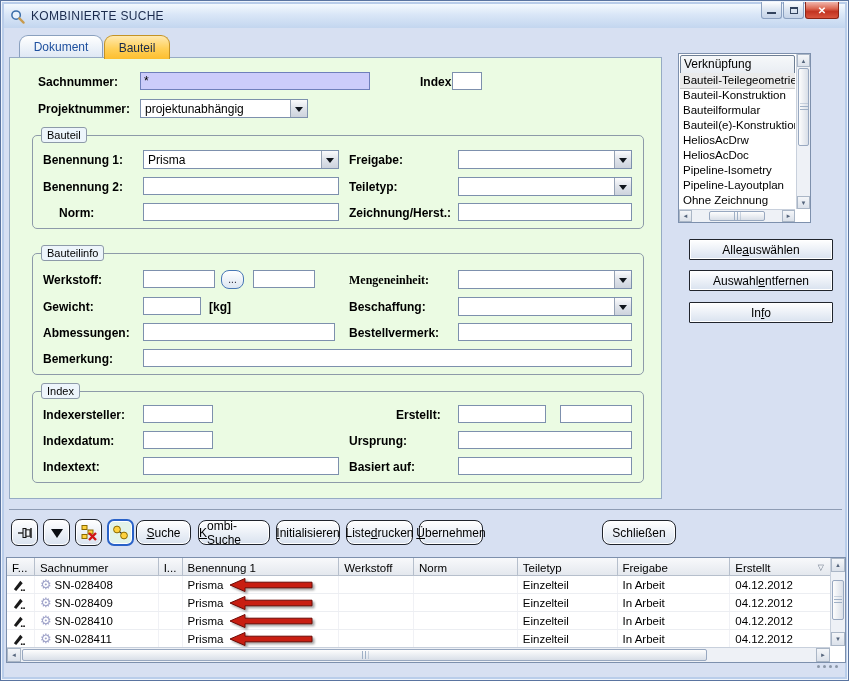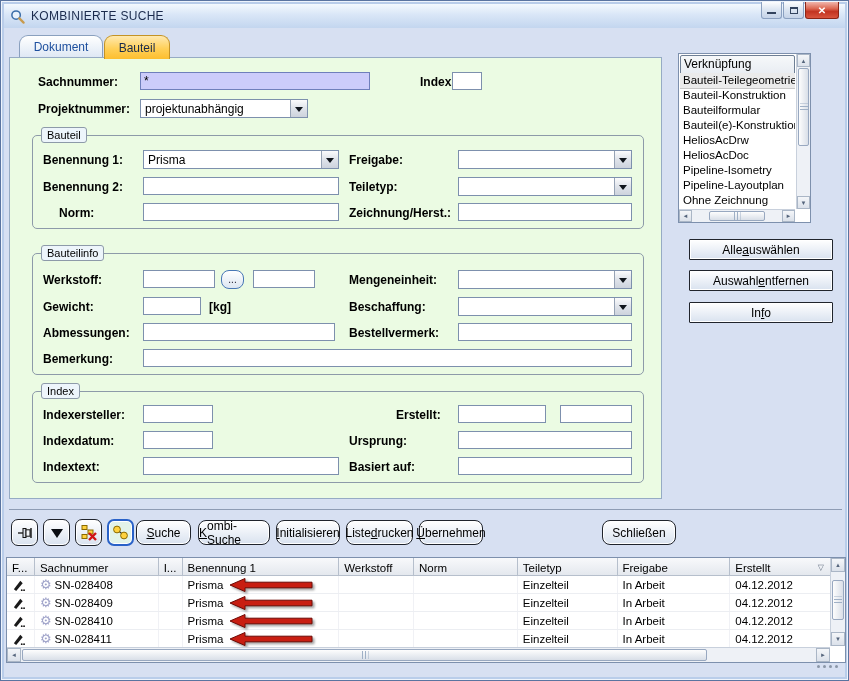--- a/index.html
+++ b/index.html
@@ -231,21 +231,21 @@
       </div>
 
       <div class="grp" style="top:195px; height:122px;">
         <span class="grp-label">Bauteilinfo</span>
         <label class="f" style="left:10px; top:19px;">Werkstoff:</label>
         <input class="tin" style="left: 110px; top: 16px; width: 72px;" readonly="" value="">
         <div class="browse" style="left:188px; top:16px;">
             <span>...</span>
           </div>
         <input class="tin" style="left: 220px; top: 16px; width: 62px;" readonly="" value="">
-        <label class="f" style="left:316px; top:19px;">Mengeneinheit:</label>
+        <label class="f" style="left:316px; top:19px;font-family:Liberation Serif, serif;">Mengeneinheit:</label>
         <div class="combo" style="left:425px; top:16px; width:174px;">
           <span class="ctext"></span>
           <span class="cbtn"></span>
         </div>
 
         <label class="f" style="left:10px; top:46px;">Gewicht:</label>
         <input class="tin" style="left: 110px; top: 43px; width: 58px;" readonly="" value="">
         <label class="f" style="left:176px; top:46px;">[kg]</label>
         <label class="f" style="left:316px; top:46px;">Beschaffung:</label>
         <div class="combo" style="left:425px; top:43px; width:174px;">

